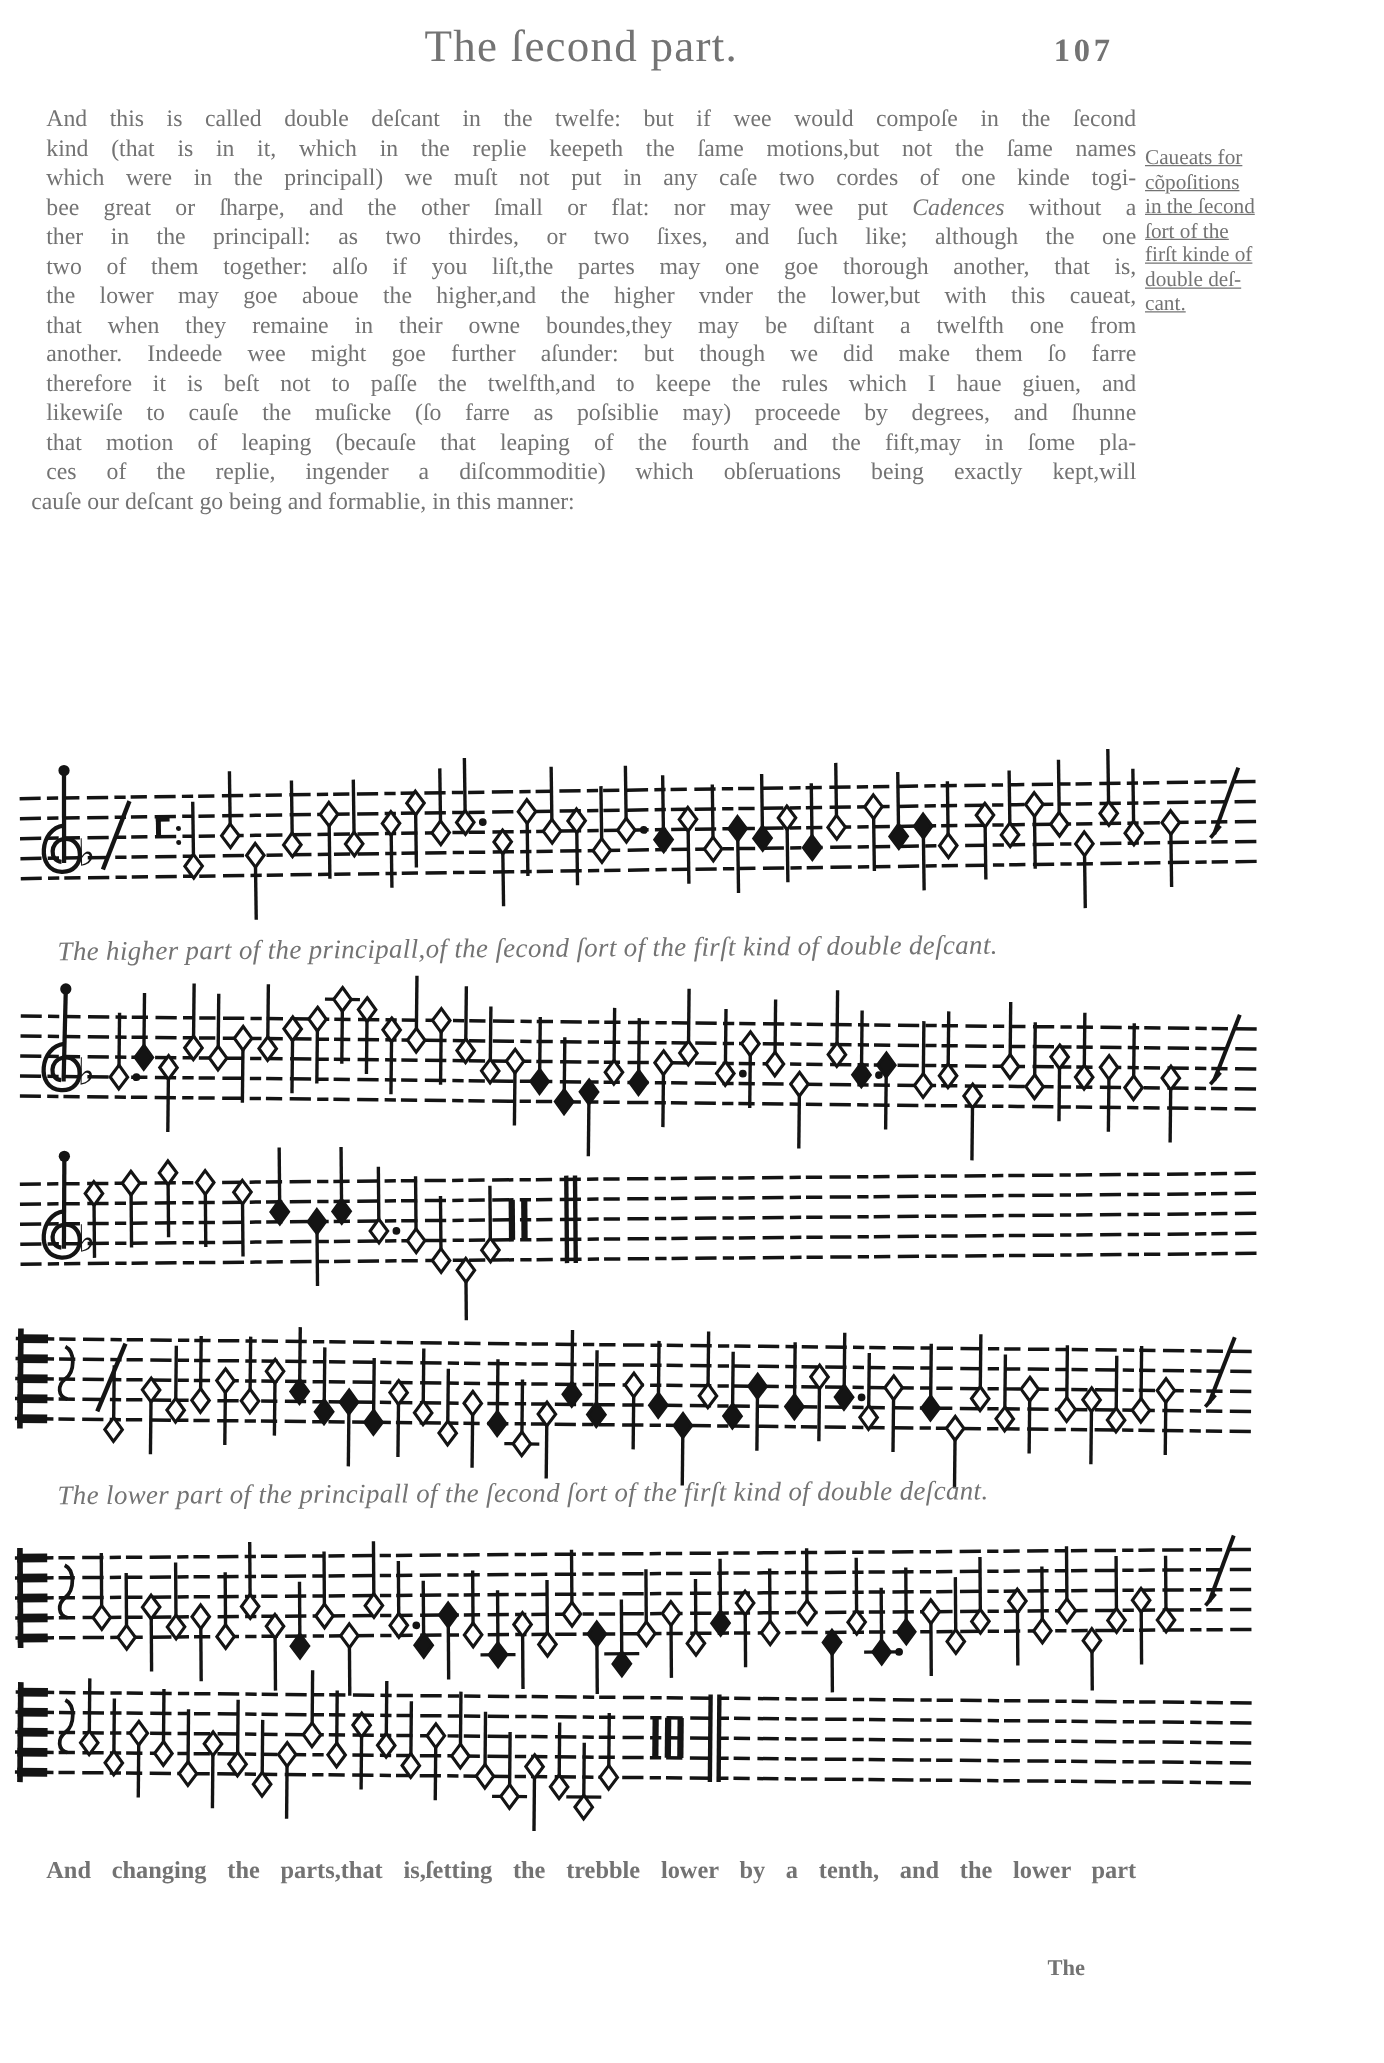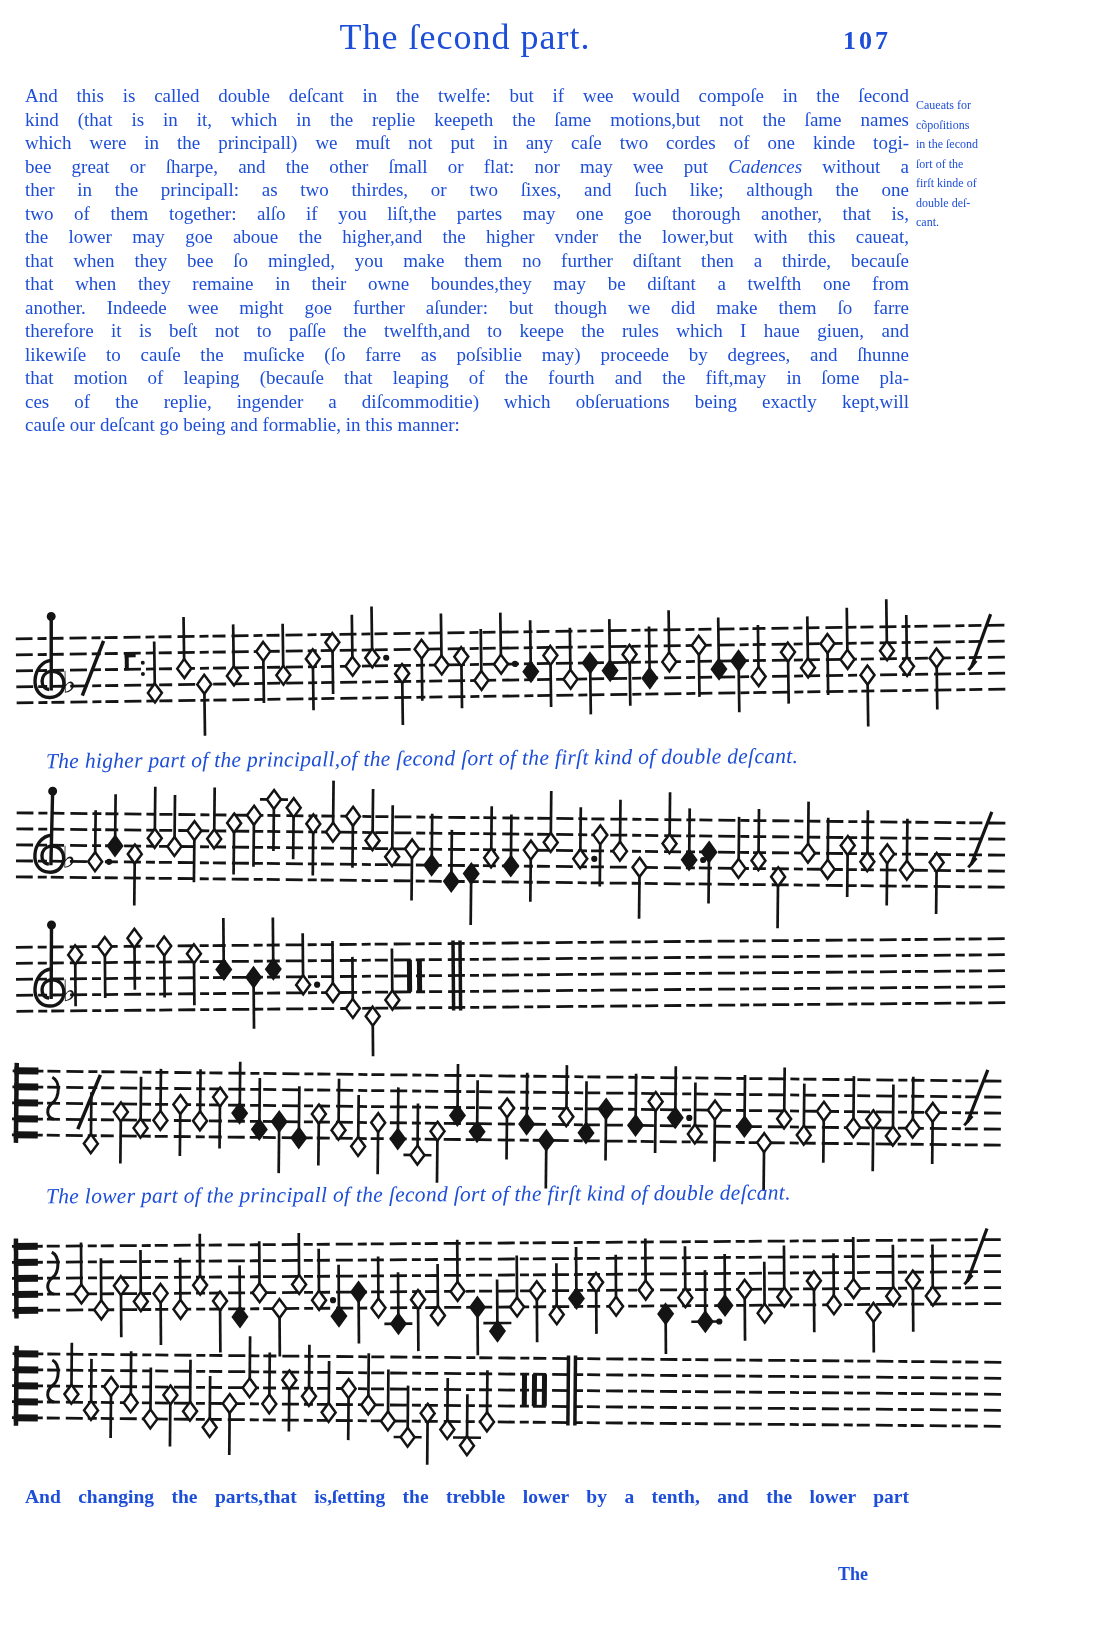--- a/index.html
+++ b/index.html
@@ -1,41 +1,41 @@
 <!DOCTYPE html>
 <html><head>
 <meta charset="utf-8">
 <style>
   html,body{margin:0;padding:0;background:#e8e8e8;}
   #page{
     position:relative;
     width:1107px;height:1650px;
     background:#ffffff;
     font-family:"Liberation Serif", serif;
-    color:#1d4ed8;
+    color:#737373;
     overflow:hidden;
   }
   #page-title{
     position:absolute;left:25px;top:16px;width:880px;
     text-align:center;font-size:36px;letter-spacing:1px;
     font-weight:500;
   }
   #page-number{
     position:absolute;left:843px;top:26px;
     font-size:26px;letter-spacing:3px;font-weight:600;
   }
   #body-text{
     position:absolute;left:25px;top:84px;width:884px;
     font-size:19px;line-height:23.5px;
   }
-  .jline{text-align:justify;text-align-last:justify;white-space:normal;word-spacing:1px;}
+  .jline{text-align:justify;text-align-last:justify;white-space:normal;word-spacing:1px;margin-left:12px;}
   .lline{text-align:left;}
   #margin-note{
-    position:absolute;left:916px;top:96px;width:184px;
-    font-size:12px;line-height:19.5px;
+    position:absolute;left:916px;top:116px;width:184px;
+    font-size:17px;line-height:19.5px;text-decoration:underline;
   }
   .staff{position:absolute;left:16px;width:990px;height:155px;}
   #staff-1{top:592px;transform:rotate(-0.8deg);}
   #staff-2{top:778px;transform:rotate(0.6deg);}
   #staff-3{top:903px;transform:rotate(-0.5deg);}
   #staff-4{top:1036px;left:12px;transform:rotate(0.6deg);}
   #staff-5{top:1203px;left:12px;transform:rotate(-0.4deg);}
   #staff-6{top:1318px;left:12px;transform:rotate(0.5deg);}
   .caption{
     position:absolute;left:46px;width:900px;
@@ -61,21 +61,20 @@
   <div id="page-number">107</div>
 
   <div id="body-text">
       <div class="jline">And this is called double deſcant in the twelfe: but if wee would compoſe in the ſecond</div>
       <div class="jline">kind (that is in it, which in the replie keepeth the ſame motions,but not the ſame names</div>
       <div class="jline">which were in the principall) we muſt not put in any caſe two cordes of one kinde togi-</div>
       <div class="jline"><span>bee great or ſharpe, and the other ſmall or flat: nor may wee put </span><i>Cadences</i><span> without a</span></div>
       <div class="jline">ther in the principall: as two thirdes, or two ſixes, and ſuch like; although the one</div>
       <div class="jline">two of them together: alſo if you liſt,the partes may one goe thorough another, that is,</div>
       <div class="jline">the lower may goe aboue the higher,and the higher vnder the lower,but with this caueat,</div>
-      <div class="jline">that when they bee ſo mingled, you make them no further diſtant then a thirde, becauſe</div>
       <div class="jline">that when they remaine in their owne boundes,they may be diſtant a twelfth one from</div>
       <div class="jline">another.  Indeede wee might goe further aſunder: but though we did make them ſo farre</div>
       <div class="jline">therefore it is beſt not to paſſe the twelfth,and to keepe the rules which I haue giuen, and</div>
       <div class="jline">likewiſe to cauſe the muſicke (ſo farre as poſsiblie may) proceede by degrees,  and ſhunne</div>
       <div class="jline">that motion of leaping (becauſe that leaping of the fourth and the fift,may in ſome pla-</div>
       <div class="jline">ces of the replie, ingender a diſcommoditie) which obſeruations being exactly kept,will</div>
       <div class="lline">cauſe our deſcant go being and formablie, in this manner:</div>
     </div>
 
   <div id="margin-note">

